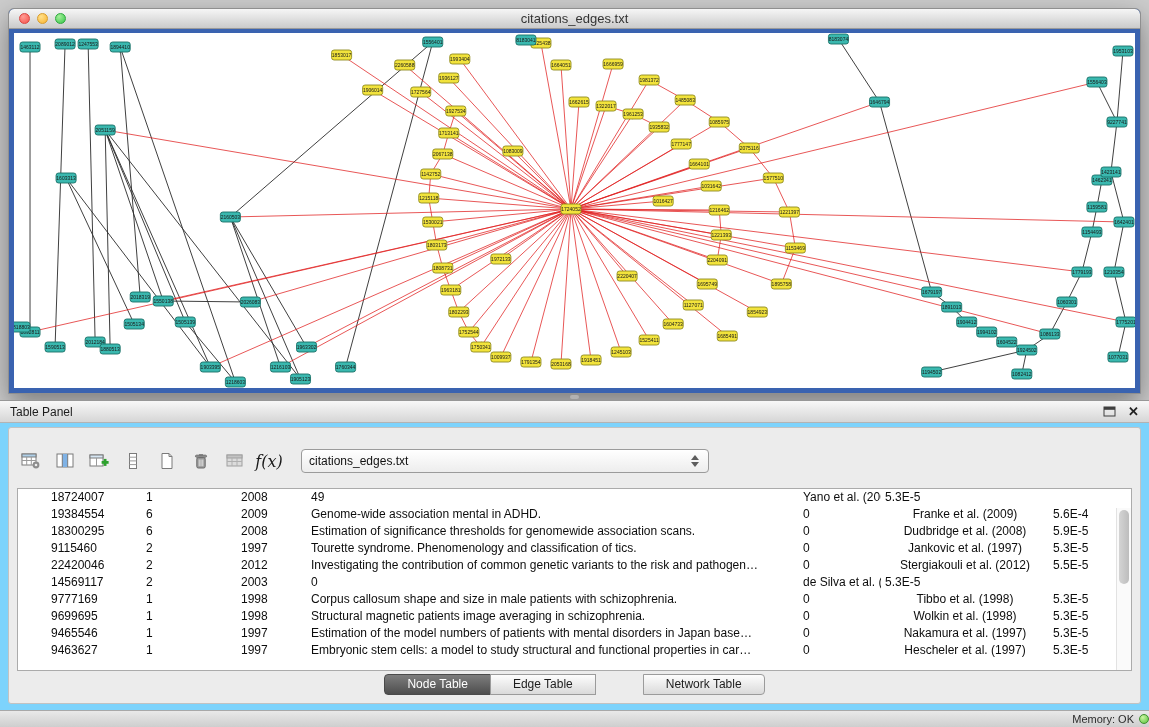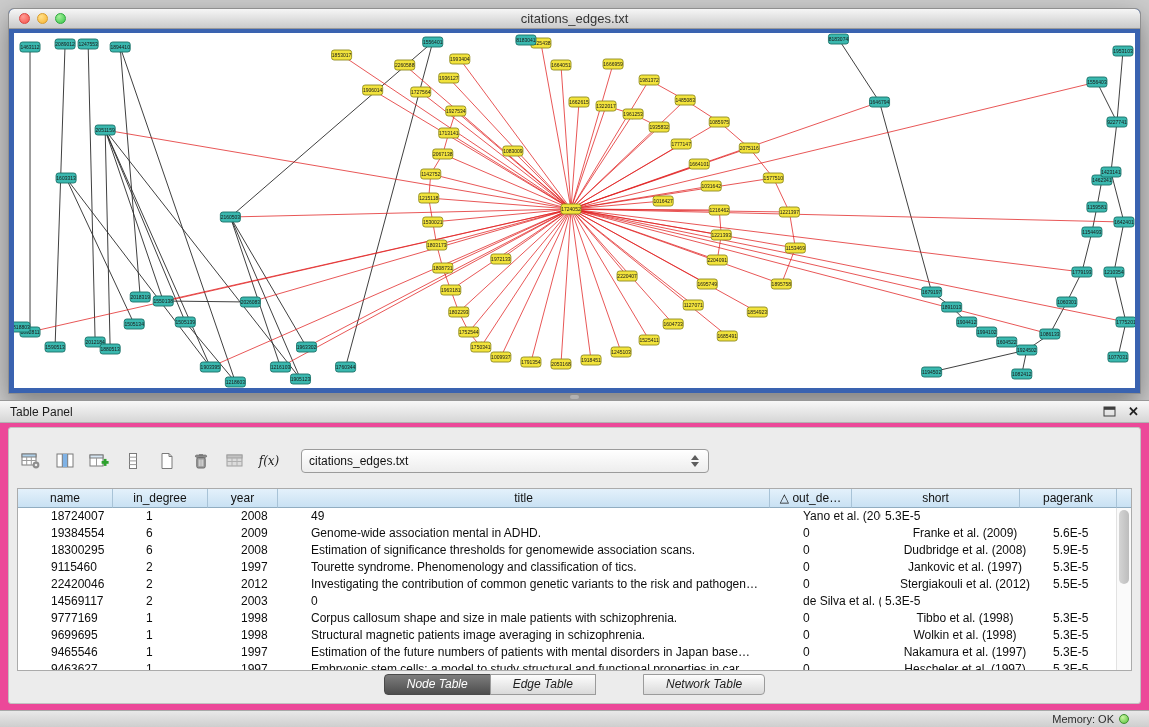--- a/index.html
+++ b/index.html
@@ -28,37 +28,37 @@
   .win-title{text-align:center;line-height:19px;font-size:13px;color:#343434;}
   .net-content{position:absolute;top:20px;left:0;right:0;bottom:0;padding:4px 5px 5px 5px;box-sizing:border-box;}
   .graph-area{width:100%;height:100%;background:#ffffff;position:relative;overflow:hidden;}
   .graph-area svg{position:absolute;inset:0;width:100%;height:100%;}
 
   .splitter-dot{position:absolute;left:570px;top:395px;width:9px;height:4px;border-radius:2px;background:#b2b2b2;}
 
   
   .table-panel{
     position:absolute;left:0;top:400px;width:1149px;height:310px;
-    background:#ec4899;border-top:1px solid #979797;box-sizing:border-box;
+    background:#7dd3fc;border-top:1px solid #979797;box-sizing:border-box;
   }
   .panel-header{
     height:21px;background:linear-gradient(#f8f8f8,#d6d6d6);
     border-bottom:1px solid #b3b3b3;display:flex;align-items:center;
     padding:0 10px;font-size:12px;color:#1c1c1c;
   }
   .panel-header .spacer{flex:1;}
   .float-btn{margin-right:12px;display:flex;align-items:center;cursor:default;}
   .close-btn{font-size:13px;font-weight:bold;color:#222;line-height:13px;cursor:default;}
   .panel-inner{
     position:absolute;top:26px;left:8px;right:8px;bottom:6px;
     background:#ececec;border:1px solid #c2c2c2;border-radius:3px;
   }
   .toolbar{position:absolute;top:18px;left:8px;height:30px;display:flex;align-items:center;gap:6px;}
   .tool-btn{width:28px;height:26px;display:flex;align-items:center;justify-content:center;border-radius:4px;}
-  .fx-label{font-family:"DejaVu Serif",serif;font-style:italic;font-size:12px;color:#1a1a1a;}
+  .fx-label{font-family:"DejaVu Serif",serif;font-style:italic;font-size:16px;color:#1a1a1a;}
   .combo{
     margin-left:12px;width:392px;height:22px;border:1px solid #9b9b9b;border-radius:4px;
     background:linear-gradient(#ffffff,#ededed);display:flex;align-items:center;
     font-size:12px;color:#111;padding:0 7px;box-shadow:inset 0 1px 0 #fff;
   }
   .combo-value{flex:1;overflow:hidden;white-space:nowrap;}
   .stepper{width:12px;display:flex;flex-direction:column;align-items:center;gap:2px;}
   .arr-up{width:0;height:0;border-left:4px solid transparent;border-right:4px solid transparent;border-bottom:5px solid #5d5d5d;}
   .arr-down{width:0;height:0;border-left:4px solid transparent;border-right:4px solid transparent;border-top:5px solid #5d5d5d;}
 
@@ -79,30 +79,30 @@
     font-size:12px;color:#0d0d0d;line-height:17px;height:17px;
     padding:0 4px;white-space:nowrap;overflow:hidden;box-sizing:border-box;
   }
   .td.center{text-align:center;}
   .vscroll{position:absolute;top:19px;right:0;bottom:0;width:14px;background:#fafafa;border-left:1px solid #e2e2e2;}
   .vthumb{margin:2px;height:74px;background:linear-gradient(90deg,#d4d4d4,#bdbdbd);border-radius:6px;}
 
   .tabs{position:absolute;bottom:8px;left:0;right:0;display:flex;justify-content:center;}
   .tab{
     height:19px;line-height:19px;padding:0 22px;font-size:12px;color:#1d1d1d;
-    background:linear-gradient(#fdfdfd,#dadada);border:1px solid #9b9b9b;margin-left:-1px;font-style:italic;
+    background:linear-gradient(#fdfdfd,#dadada);border:1px solid #9b9b9b;margin-left:-1px;
   }
   .tab:first-child{border-radius:4px 0 0 4px;margin-left:0;}
   .tab:last-child{border-radius:0 4px 4px 0;margin-left:47px;}
   .tab.active{background:linear-gradient(#7d7d7d,#4e4e4e);color:#ffffff;border-color:#4a4a4a;}
 
   .status-bar{
     position:absolute;left:0;bottom:0;width:1149px;height:17px;box-sizing:border-box;
     background:linear-gradient(#e9e9e9,#cecece);border-top:1px solid #a8a8a8;
-    display:flex;align-items:center;justify-content:flex-end;gap:5px;padding:0 20px;
+    display:flex;align-items:center;justify-content:flex-end;gap:5px;padding:0 0;
     font-size:11px;color:#2c2c2c;
   }
   .memory-dot{width:10px;height:10px;border-radius:50%;box-sizing:border-box;
     background:radial-gradient(circle at 35% 30%,#ccf5a2,#55c33b);border:1px solid #3f8f2f;}
 </style>
 </head>
 <body>
 
 <div class="net-window">
   <div class="titlebar">
@@ -763,48 +763,38 @@
       <div class="combo">
         <span class="combo-value">citations_edges.txt</span>
         <span class="stepper">
           <span class="arr-up"></span>
             <span class="arr-down"></span>
         </span>
       </div>
     </div>
 
     <div class="table-wrap">
-      <div class="row-grid">
-          <div class="th">name</div>
-          <div class="th">in_degree</div>
-          <div class="th">year</div>
-          <div class="th">title</div>
-          <div class="th">△ out_de…</div>
-          <div class="th">short</div>
-          <div class="th">pagerank</div>
-          <div class="th"></div>
-        </div>
       <div>
           <div class="tr row-grid">
             <div class="td">18724007</div>
             <div class="td">1</div>
             <div class="td">2008</div>
             <div class="td">49</div>
             <div class="td center">Yano et al. (2008)</div>
             <div class="td">5.3E-5</div>
             <div class="td"></div>
           </div>
           <div class="tr row-grid">
             <div class="td">19384554</div>
             <div class="td">6</div>
             <div class="td">2009</div>
             <div class="td">Genome-wide association mental in ADHD.</div>
             <div class="td">0</div>
             <div class="td center">Franke et al. (2009)</div>
-            <div class="td">5.6E-5</div>
+            <div class="td">5.6E-4</div>
             <div class="td"></div>
           </div>
           <div class="tr row-grid">
             <div class="td">18300295</div>
             <div class="td">6</div>
             <div class="td">2008</div>
             <div class="td">Estimation of significance thresholds for genomewide association scans.</div>
             <div class="td">0</div>
             <div class="td center">Dudbridge et al. (2008)</div>
             <div class="td">5.9E-5</div>
@@ -856,21 +846,21 @@
             <div class="td">Structural magnetic patients image averaging in schizophrenia.</div>
             <div class="td">0</div>
             <div class="td center">Wolkin et al. (1998)</div>
             <div class="td">5.3E-5</div>
             <div class="td"></div>
           </div>
           <div class="tr row-grid">
             <div class="td">9465546</div>
             <div class="td">1</div>
             <div class="td">1997</div>
-            <div class="td">Estimation of the future numbers of patients with mental disorders in Japan base…</div>
+            <div class="td">Estimation of the model numbers of patients with mental disorders in Japan base…</div>
             <div class="td">0</div>
             <div class="td center">Nakamura et al. (1997)</div>
             <div class="td">5.3E-5</div>
             <div class="td"></div>
           </div>
           <div class="tr row-grid">
             <div class="td">9463627</div>
             <div class="td">1</div>
             <div class="td">1997</div>
             <div class="td">Embryonic stem cells: a model to study structural and functional properties in car…</div>

